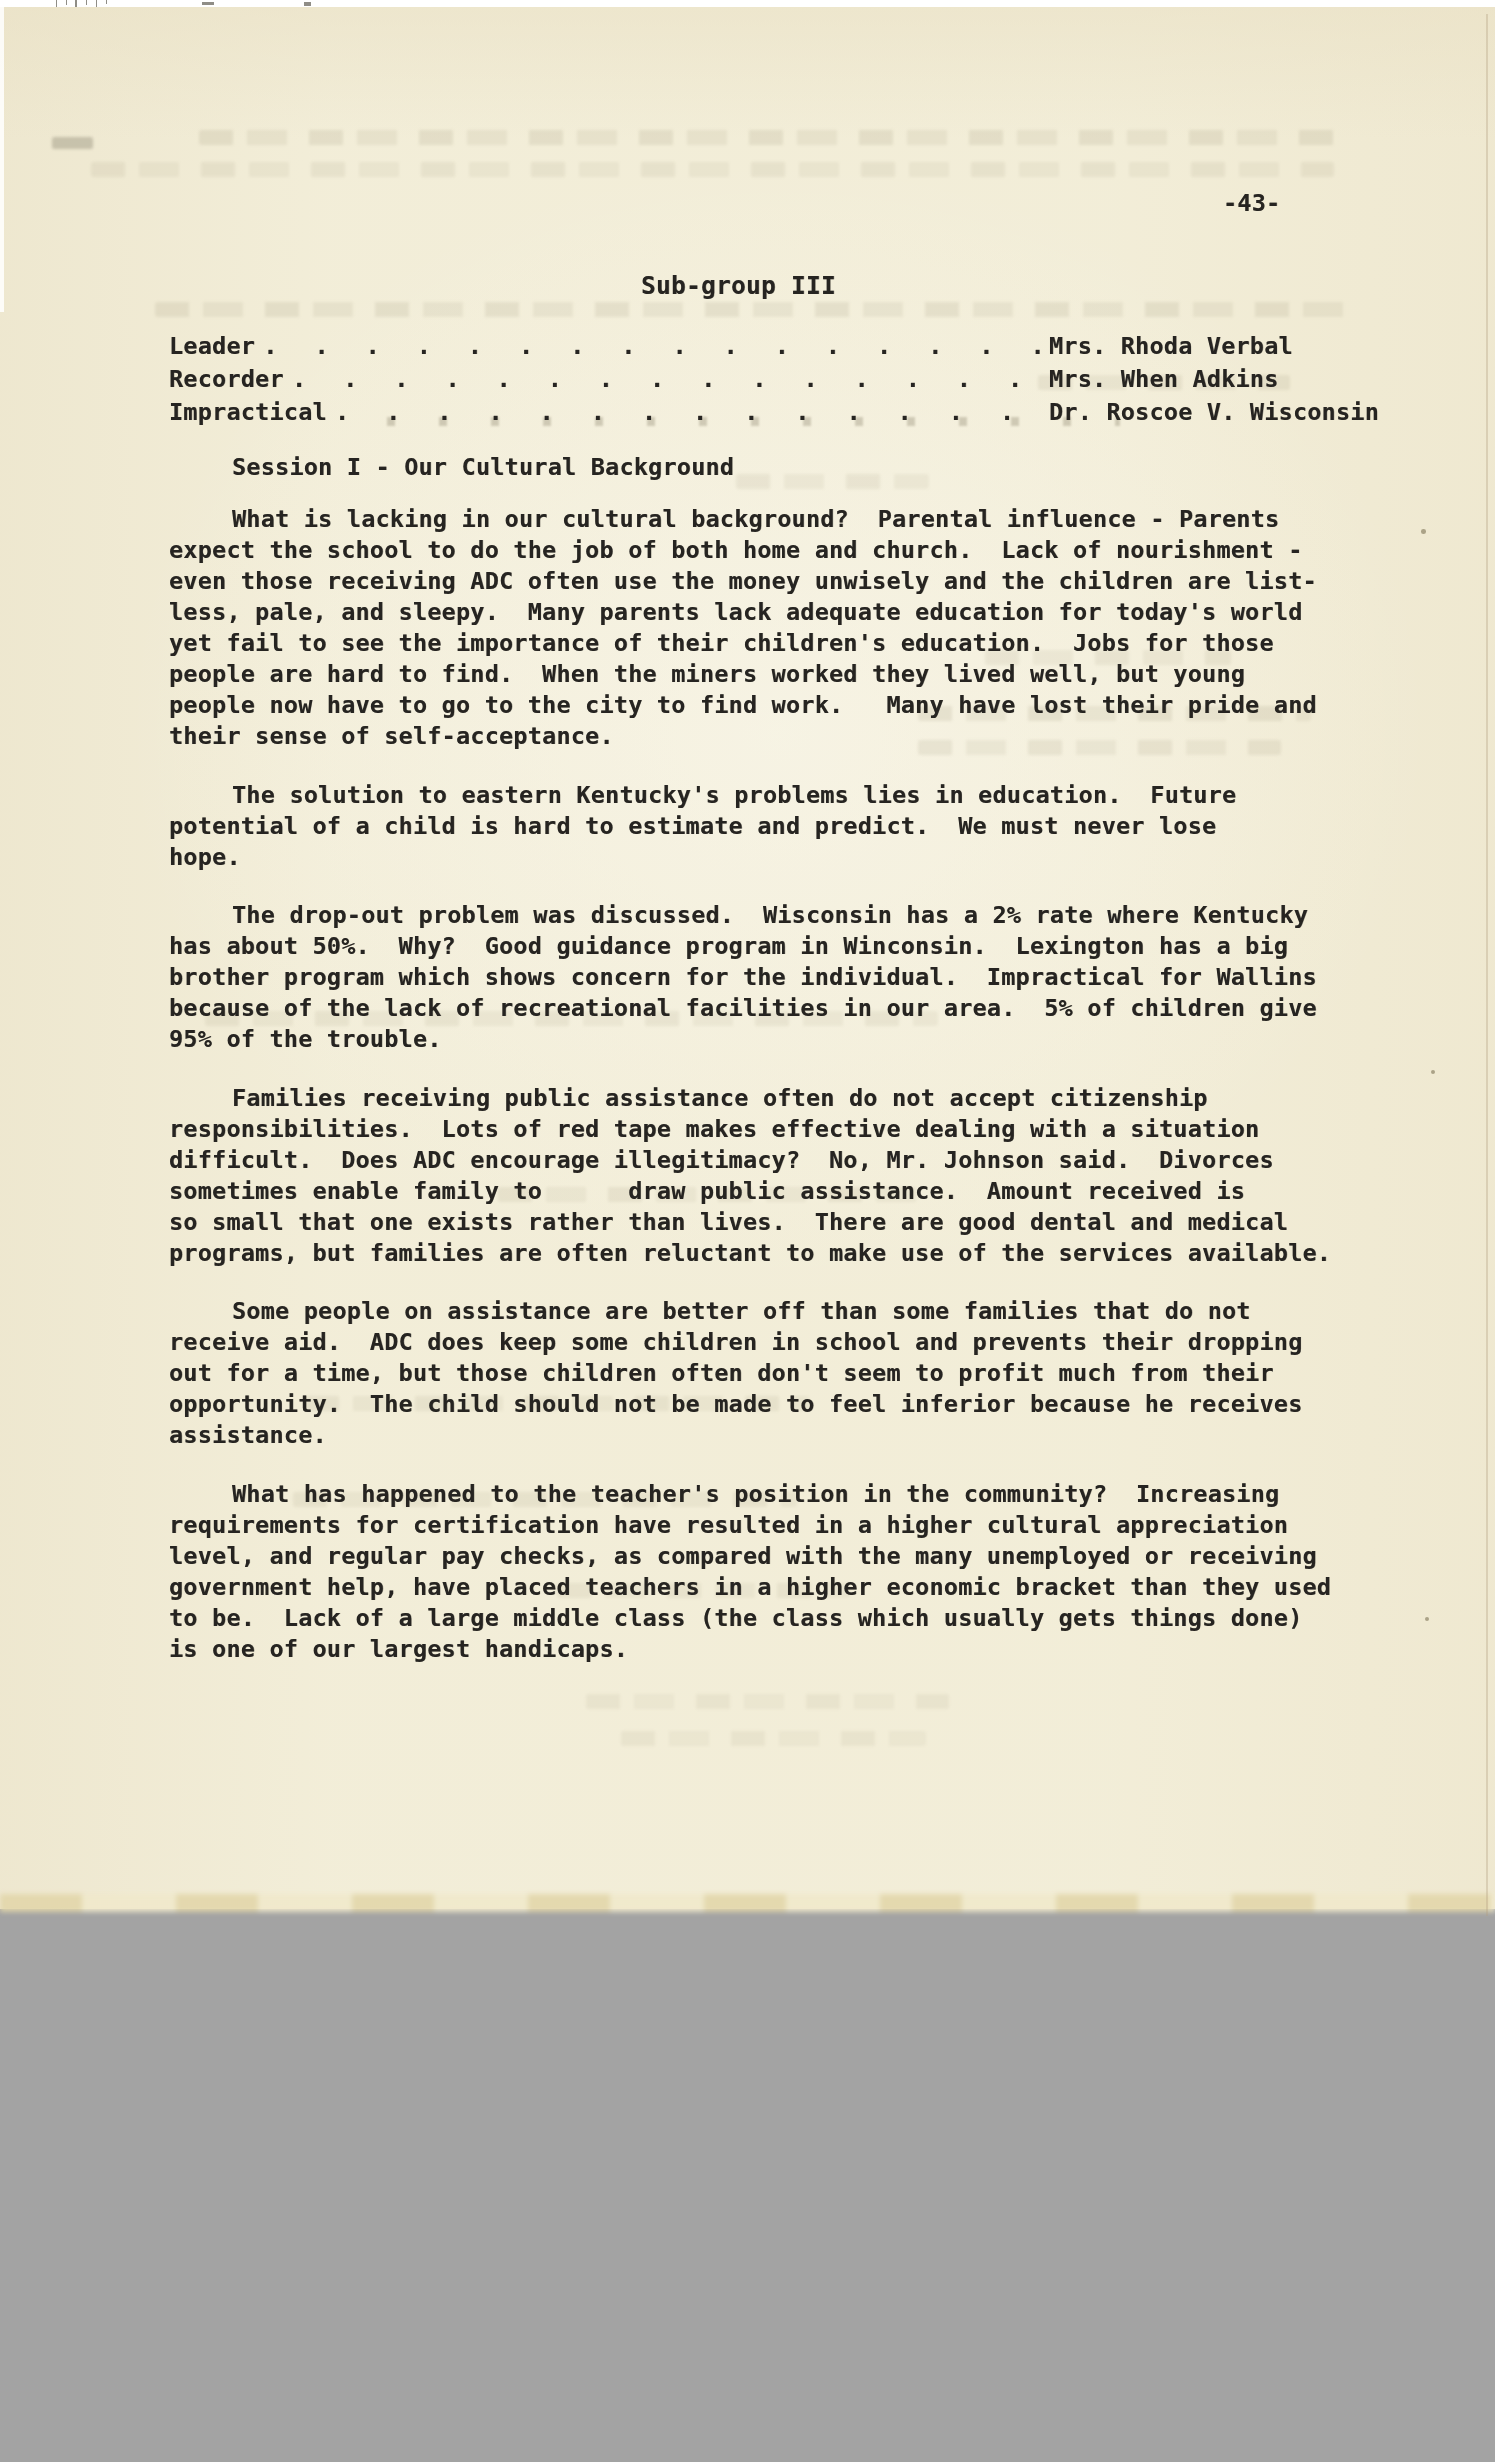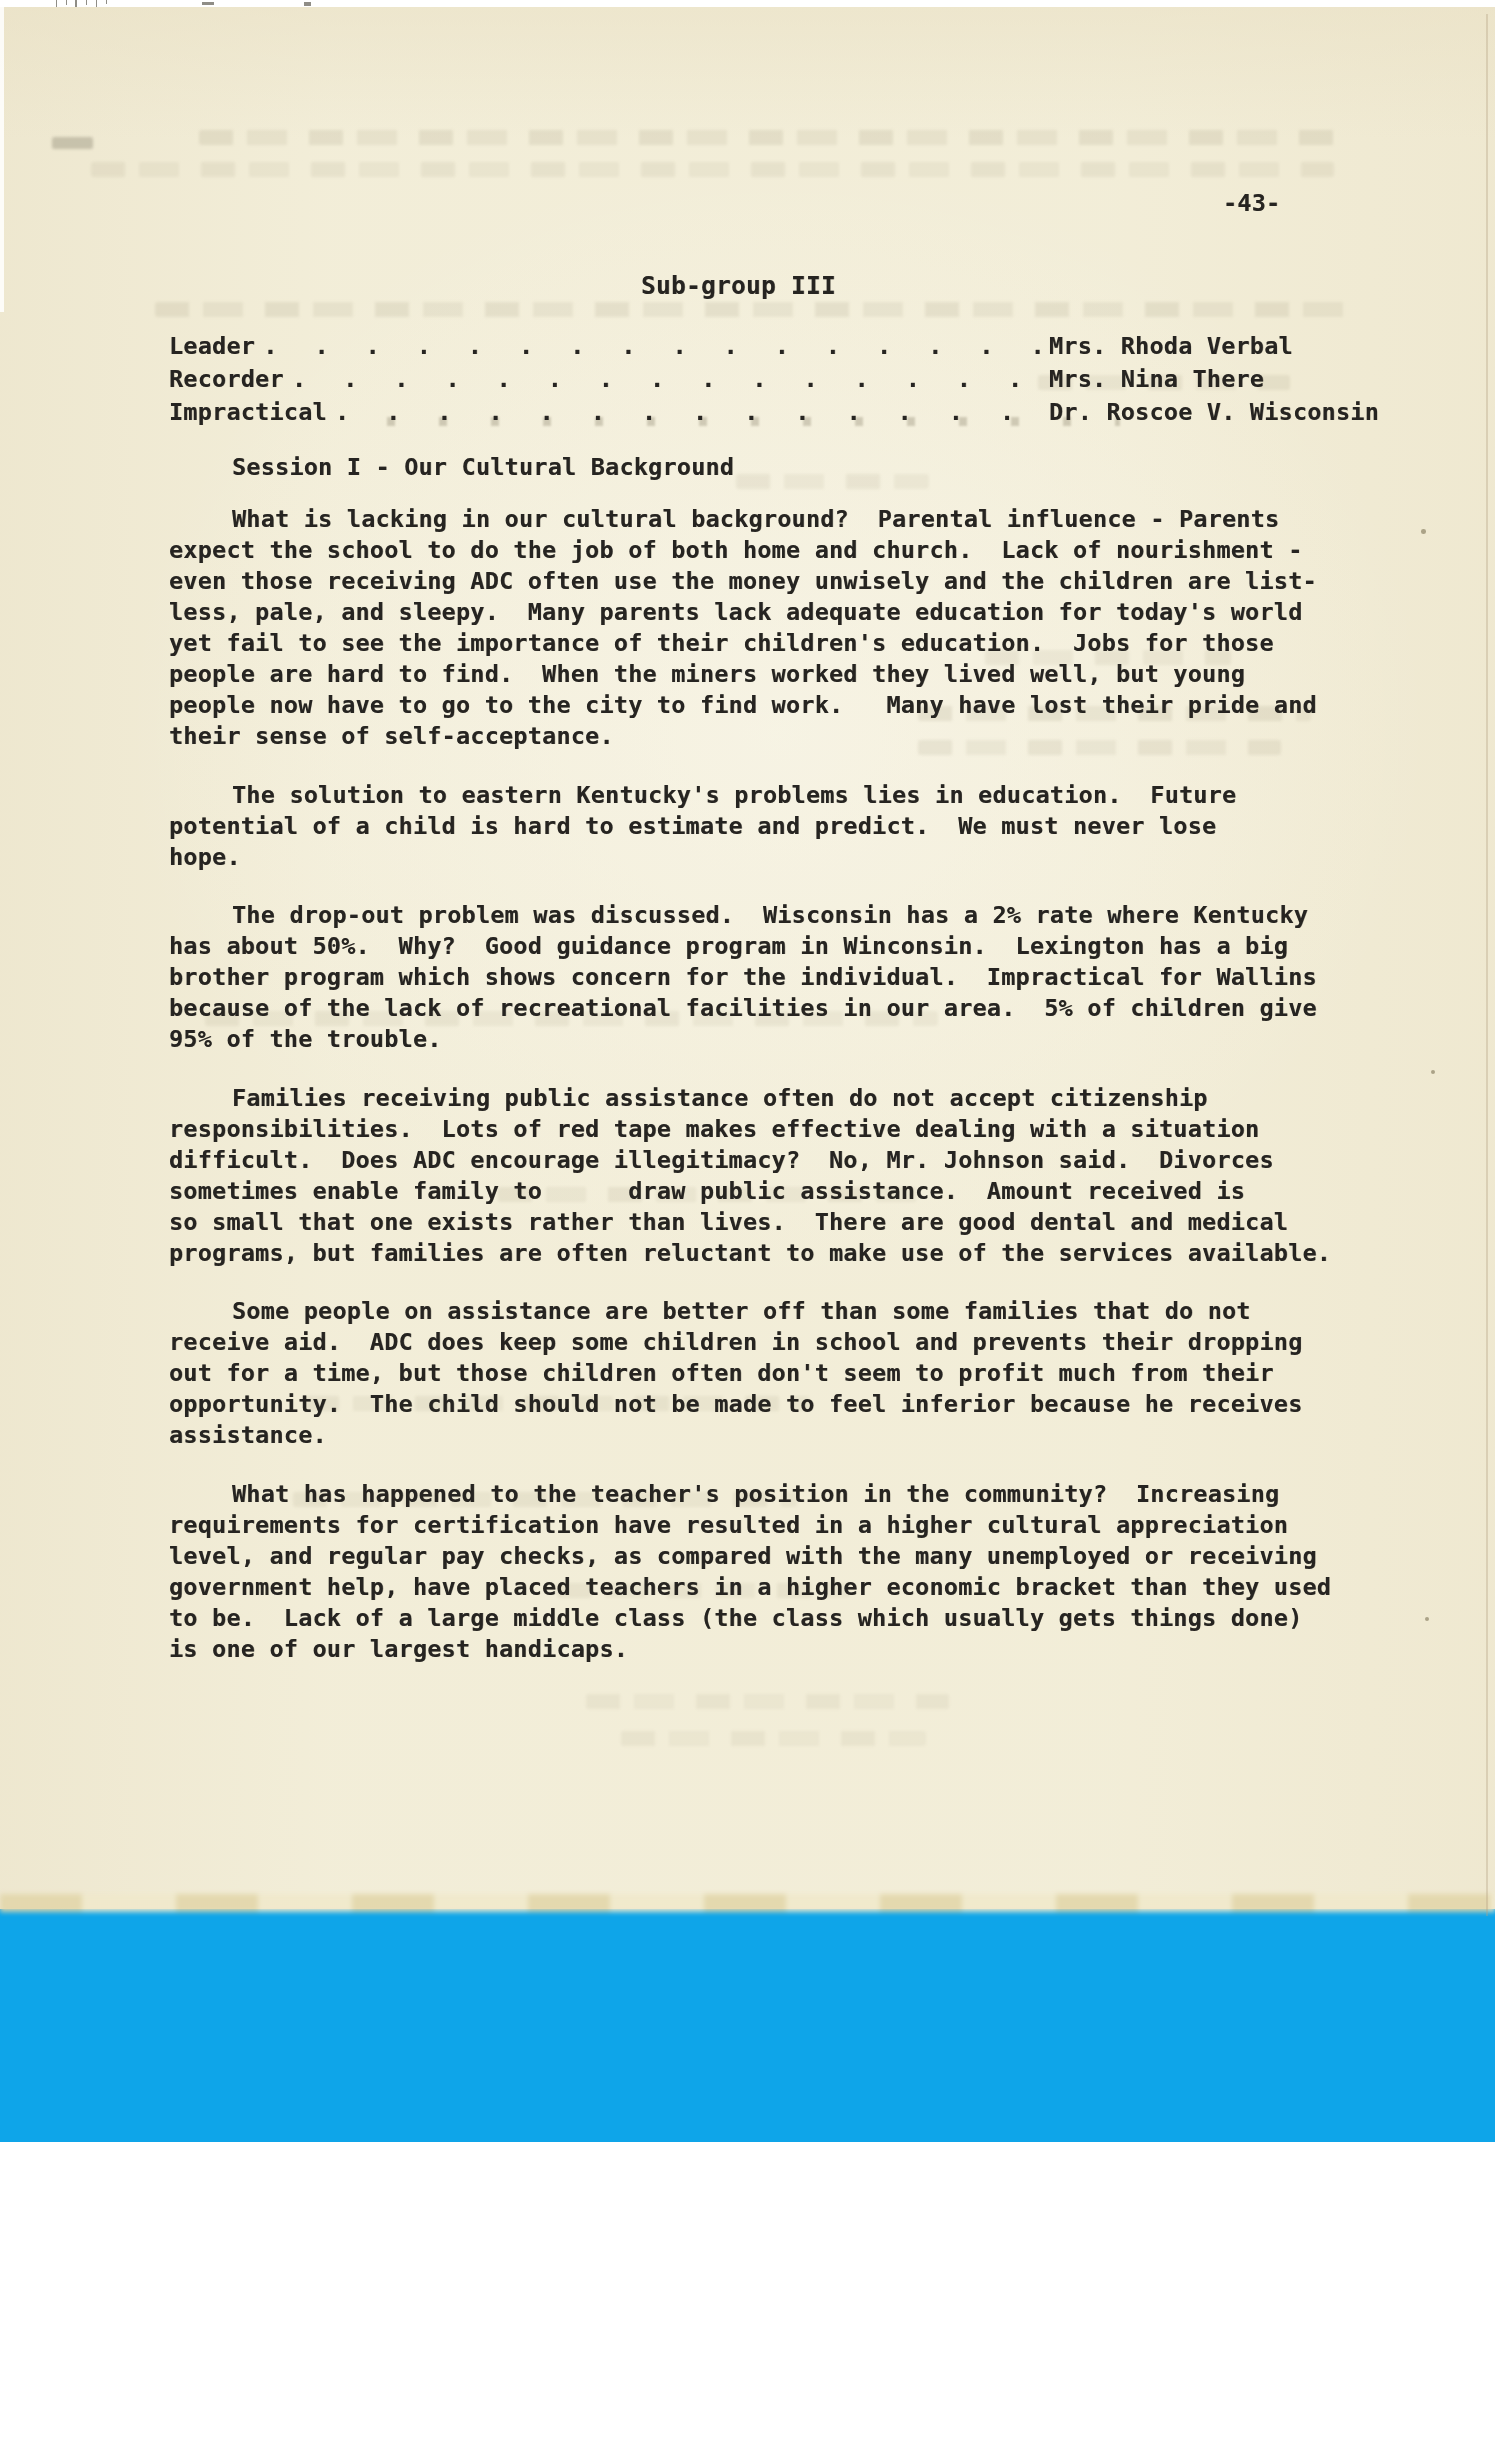--- a/index.html
+++ b/index.html
@@ -1,22 +1,22 @@
 <!DOCTYPE html>
 <html style="font-size:9.4px"><head>
 <meta charset="utf-8">
 <style>
   html, body { margin: 0; padding: 0; }
   body { background: #ffffff; }
 
   .scan {
     position: relative;
     width: 1495px;
-    height: 2142px;
-    background: #0ea5e9;
+    height: 2462px;
+    background: #a3a3a3;
     overflow: hidden;
     font-family: "DejaVu Sans Mono", "Liberation Mono", monospace;
   }
 
   
   .paper {
     position: absolute;
     left: 0; top: 7px;
     width: 1495px; height: 1902px;
     background:
@@ -153,21 +153,21 @@
 
     <div class="roster">
       <div class="roster-row">
         <span class="roster-role">Leader</span>
         <span class="roster-dots">.  .  .  .  .  .  .  .  .  .  .  .  .  .  .  .  .  .</span>
         <span class="roster-name">Mrs. Rhoda Verbal</span>
       </div>
       <div class="roster-row">
         <span class="roster-role">Recorder</span>
         <span class="roster-dots">.  .  .  .  .  .  .  .  .  .  .  .  .  .  .  .  .  .</span>
-        <span class="roster-name">Mrs. Nina There</span>
+        <span class="roster-name">Mrs. When Adkins</span>
       </div>
       <div class="roster-row">
         <span class="roster-role">Impractical</span>
         <span class="roster-dots">.  .  .  .  .  .  .  .  .  .  .  .  .  .  .  .  .  .</span>
         <span class="roster-name">Dr. Roscoe V. Wisconsin</span>
       </div>
     </div>
 
     <div class="session-title">Session I - Our Cultural Background</div>
 

